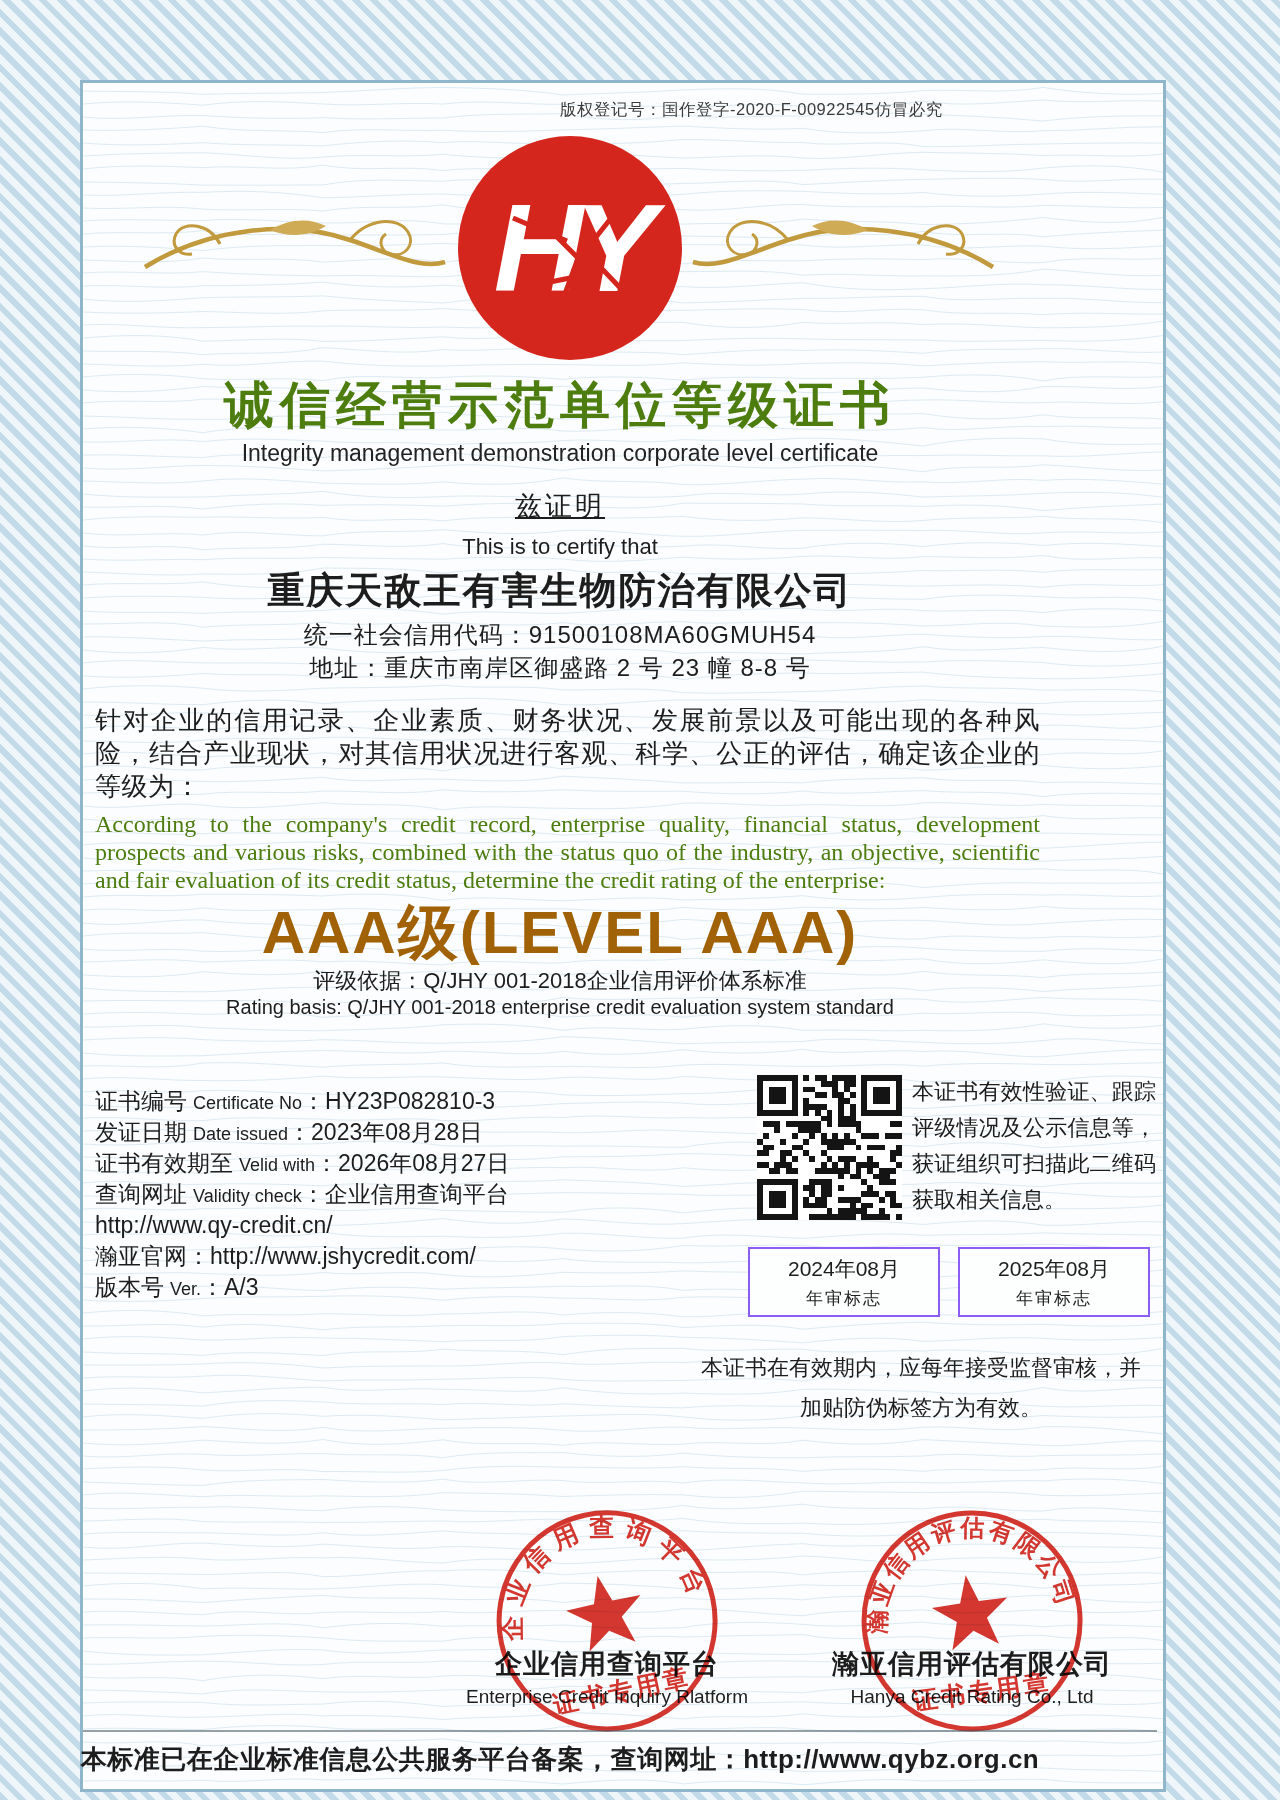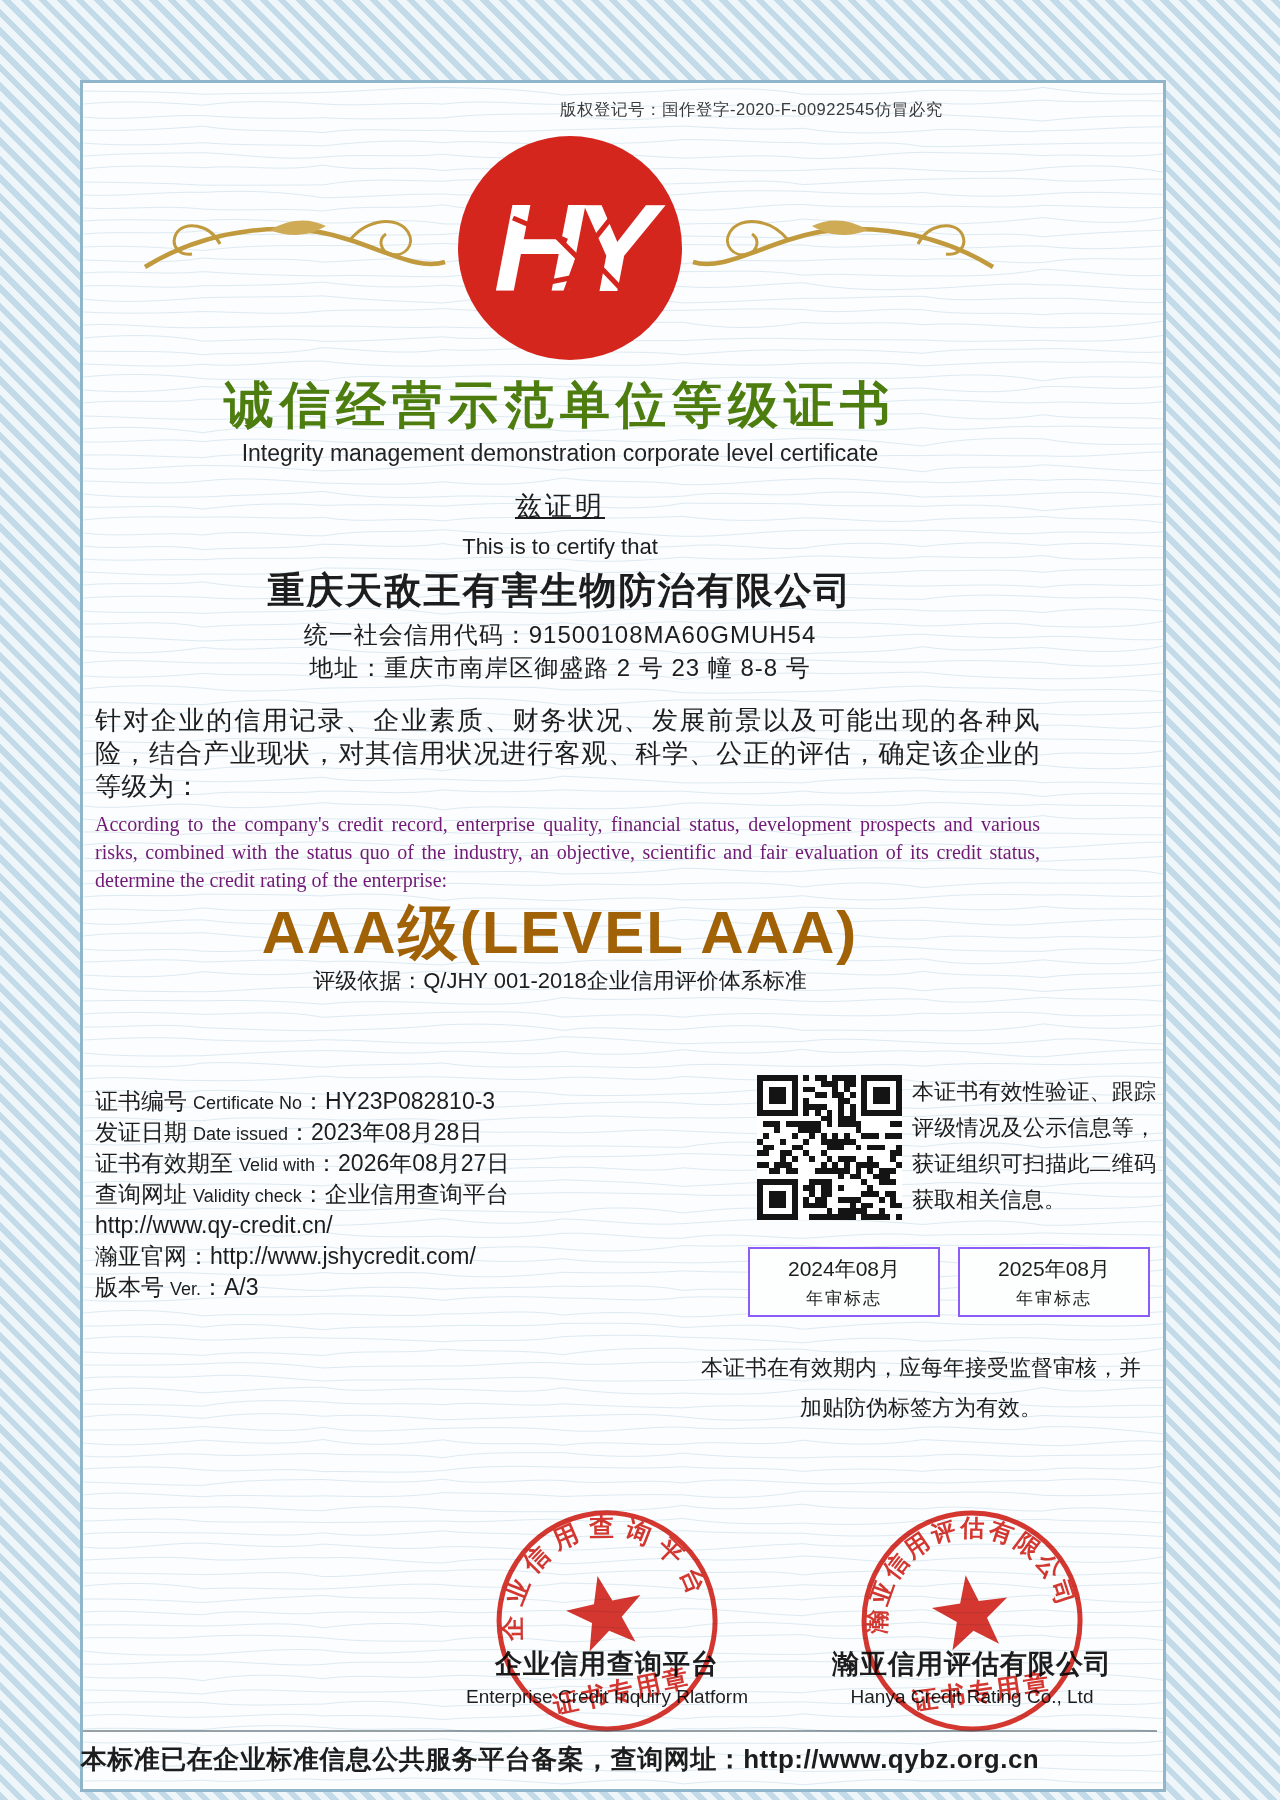--- a/index.html
+++ b/index.html
@@ -26,21 +26,21 @@
   .title-zh{top:372px;font-size:50px;font-weight:700;letter-spacing:6px;color:#4d7c0f;}
   .title-en{top:440px;font-size:23px;color:#222;}
   .certify-zh{top:488px;font-size:27px;letter-spacing:3px;text-decoration:underline;}
   .certify-en{top:534px;font-size:22px;}
   .company{top:566px;font-size:37px;font-weight:800;letter-spacing:2px;}
   .code-line{top:619px;font-size:24px;letter-spacing:1px;}
   .addr-line{top:652px;font-size:24px;letter-spacing:1px;}
 
   .para{left:95px;top:704px;width:945px;font-family:Liberation Serif, serif;}
   .para .zh{font-size:26px;line-height:33px;text-align:justify;letter-spacing:.5px;}
-  .para .en{margin-top:7px;font-size:20px;line-height:28px;text-align:justify;color:#701a75;}
+  .para .en{margin-top:7px;font-size:24px;line-height:28px;text-align:justify;color:#4d7c0f;}
 
   .level{top:893px;font-size:60px;font-weight:800;color:#a16207;letter-spacing:2px;}
   .basis-zh{top:966px;font-size:22px;}
   .basis-en{top:996px;font-size:20px;}
 
   .details{left:95px;top:1086px;}
   .detail-row{height:31px;line-height:31px;white-space:nowrap;}
   .d-zh{font-size:23px;}
   .d-en{font-size:18px;margin-left:6px;}
   .d-val{font-size:23px;}
@@ -247,20 +247,21 @@
     <div class="abs ctr code-line">统一社会信用代码：91500108MA60GMUH54</div>
     <div class="abs ctr addr-line">地址：重庆市南岸区御盛路 2 号 23 幢 8-8 号</div>
 
     <div class="abs para">
       <div class="zh">针对企业的信用记录、企业素质、财务状况、发展前景以及可能出现的各种风险，结合产业现状，对其信用状况进行客观、科学、公正的评估，确定该企业的等级为：</div>
       <div class="en">According to the company's credit record, enterprise quality, financial status, development prospects and various risks, combined with the status quo of the industry, an objective, scientific and fair evaluation of its credit status, determine the credit rating of the enterprise:</div>
     </div>
 
     <div class="abs ctr level">AAA级(LEVEL AAA)</div>
     <div class="abs ctr basis-zh">评级依据：Q/JHY 001-2018企业信用评价体系标准</div>
+    <div class="abs ctr basis-en">Rating basis: Q/JHY 001-2018 enterprise credit evaluation system standard</div>
 
     <div class="abs details">
       <div class="detail-row"><span class="d-zh">证书编号</span><span class="d-en">Certificate No</span><span class="d-val">：HY23P082810-3</span></div>
       <div class="detail-row"><span class="d-zh">发证日期</span><span class="d-en">Date issued</span><span class="d-val">：2023年08月28日</span></div>
       <div class="detail-row"><span class="d-zh">证书有效期至</span><span class="d-en">Velid with</span><span class="d-val">：2026年08月27日</span></div>
       <div class="detail-row"><span class="d-zh">查询网址</span><span class="d-en">Validity check</span><span class="d-val">：企业信用查询平台</span></div>
       <div class="detail-row"><span class="d-val">http://www.qy-credit.cn/</span></div>
       <div class="detail-row"><span class="d-zh">瀚亚官网</span><span class="d-val">：http://www.jshycredit.com/</span></div>
       <div class="detail-row"><span class="d-zh">版本号</span><span class="d-en">Ver.</span><span class="d-val">：A/3</span></div>
     </div>

